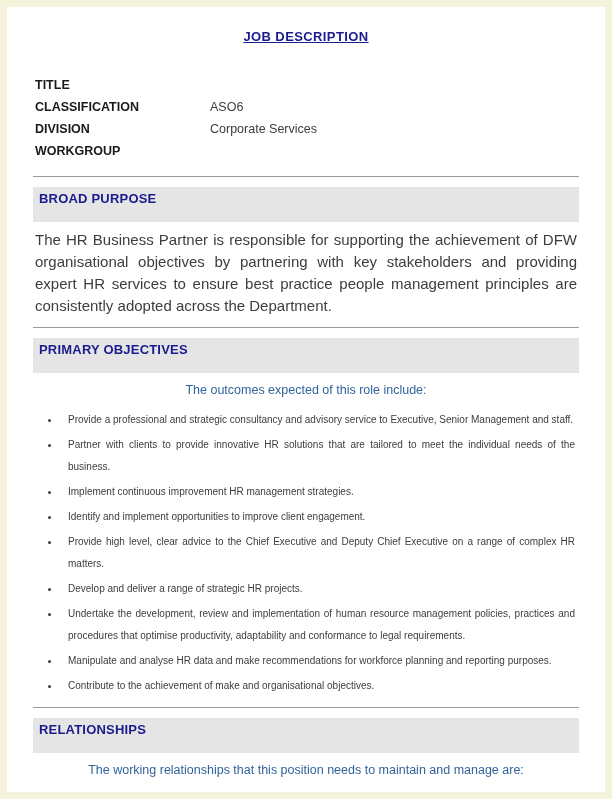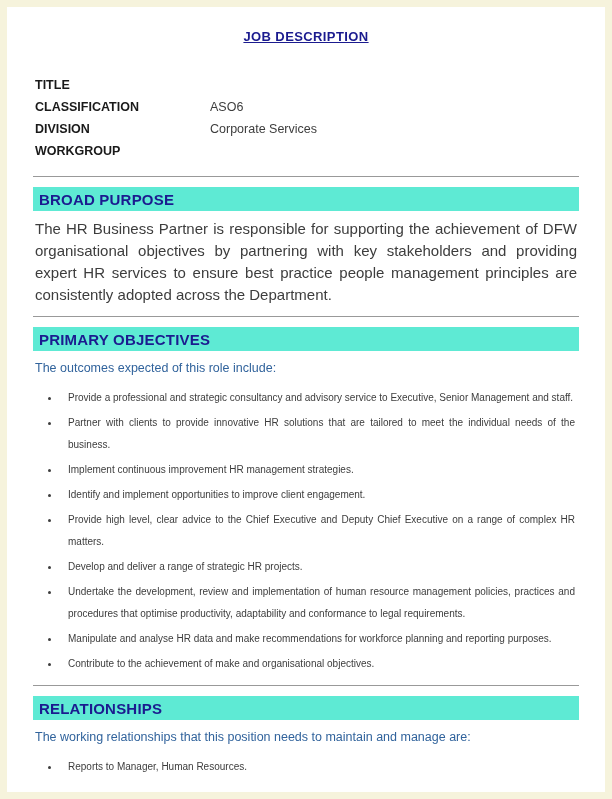--- a/index.html
+++ b/index.html
@@ -51,40 +51,41 @@
   .field-value {
     color: #3d3d3d;
   }
   .rule {
     border: none;
     border-top: 1px solid #999999;
     margin: 9px 0 0 0;
     height: 0;
   }
   .section-header {
-    background: #5eead4;
+    background: #e5e5e5;
     color: #1b1b8f;
     font-weight: bold;
-    font-size: 15px;
-    padding: 4px 6px 3px 6px;
+    font-size: 13px;
+    padding: 4px 6px 16px 6px;
     margin: 10px 0 7px 0;
     letter-spacing: 0.2px;
   }
   .body-par {
     font-size: 15px;
     color: #3d3d3d;
     line-height: 22px;
     text-align: justify;
     margin: 4px 2px 10px 2px;
   }
   .intro-line {
     font-size: 12.5px;
     color: #31639c;
     line-height: 20px;
     margin: 2px 2px 8px 2px;
+    text-align: center;
   }
   ul.bullets {
     margin: 0 0 10px 0;
     padding: 0 0 0 28px;
     list-style: disc;
   }
   ul.bullets li {
     font-size: 10px;
     color: #3d3d3d;
     line-height: 22px;

